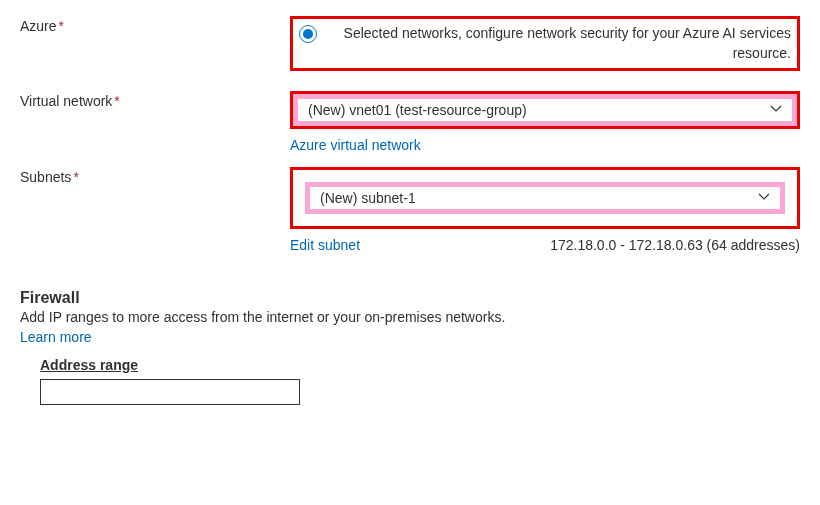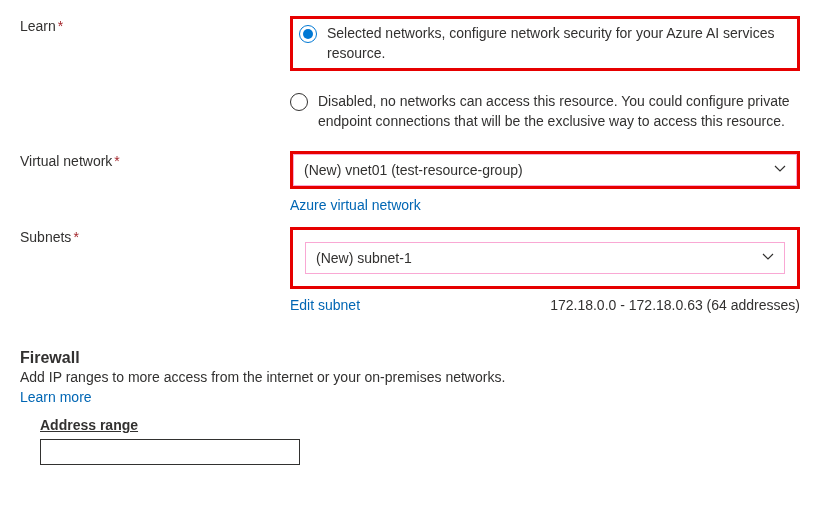--- a/index.html
+++ b/index.html
@@ -7,55 +7,51 @@
     .row { display: flex; align-items: flex-start; margin-bottom: 8px; }
     .label-col { width: 270px; flex-shrink: 0; padding-top: 2px; }
     .field-col { flex: 1; }
     .req { color: #a4262c; margin-left: 2px; }
     .radio-option { display: flex; align-items: flex-start; margin-bottom: 12px; }
     .radio-circle { width: 18px; height: 18px; border: 1px solid #323130; border-radius: 50%; flex-shrink: 0; margin-right: 10px; margin-top: 2px; display:flex; align-items:center; justify-content:center; background:#fff; }
     .radio-circle.checked { border-color: #0078d4; }
     .radio-dot { width: 10px; height: 10px; background: #0078d4; border-radius: 50%; }
     .radio-text { line-height: 1.45; }
     .hl-box { border: 3px solid #e60000; padding: 4px 6px; margin-bottom: 8px; }
-    .hl-row { margin-bottom: 20px; }
-    .dropdown { width: 100%; height: 32px; border: 1px solid #f9a8d4; background: #fff; display:flex; align-items:center; justify-content:flex-end; padding: 0 10px; cursor:pointer; }
+    .hl-row { margin-bottom: 12px; text-align: right; }
+    .dropdown { width: 100%; height: 32px; border: 5px solid #f9a8d4; background: #fff; display:flex; align-items:center; justify-content:flex-end; padding: 0 10px; cursor:pointer; }
     .dropdown-inner { display:flex; align-items:center; justify-content:space-between; width:100%; }
     .chevron svg { width: 12px; height: 12px; }
     .link { color: #0066b4; font-size: 14px; cursor: pointer; }
     .link-row { margin-top: 6px; }
     .subnet-meta { display:flex; justify-content:space-between; align-items:center; margin-top: 6px; text-align: center; }
     .section-gap { height: 28px; }
     .section-title { font-weight: 600; font-size: 16px; margin-bottom: 2px; }
     .desc { margin-bottom: 4px; }
     .col-header { font-weight: 600; padding-left: 20px; margin-top: 12px; margin-bottom: 6px; text-decoration: underline; }
     .addr-input { width: 260px; height: 26px; border: 1px solid #323130; padding: 0 6px; margin-left: 20px; }
   </style>
 </head>
 <body>
 
 
 
 
 <div class="row">
   <div class="label-col">
-    <span>Learn</span><span class="req">*</span>
+    <span>Azure</span><span class="req">*</span>
   </div>
   <div class="field-col">
     <div class="hl-box hl-row">
       <div class="radio-option" style="margin-bottom:0">
         <span class="radio-circle checked">
             <span class="radio-dot"></span>
           </span>
         <span class="radio-text">Selected networks, configure network security for your Azure AI services resource.</span>
       </div>
-    </div>
-    <div class="radio-option">
-      <span class="radio-circle"></span>
-      <span class="radio-text">Disabled, no networks can access this resource. You could configure private endpoint connections that will be the exclusive way to access this resource.</span>
     </div>
   </div>
 </div>
 
 
 <div class="row" style="margin-top:6px">
   <div class="label-col">
     <span>Virtual network</span><span class="req">*</span>
   </div>
   <div class="field-col">

